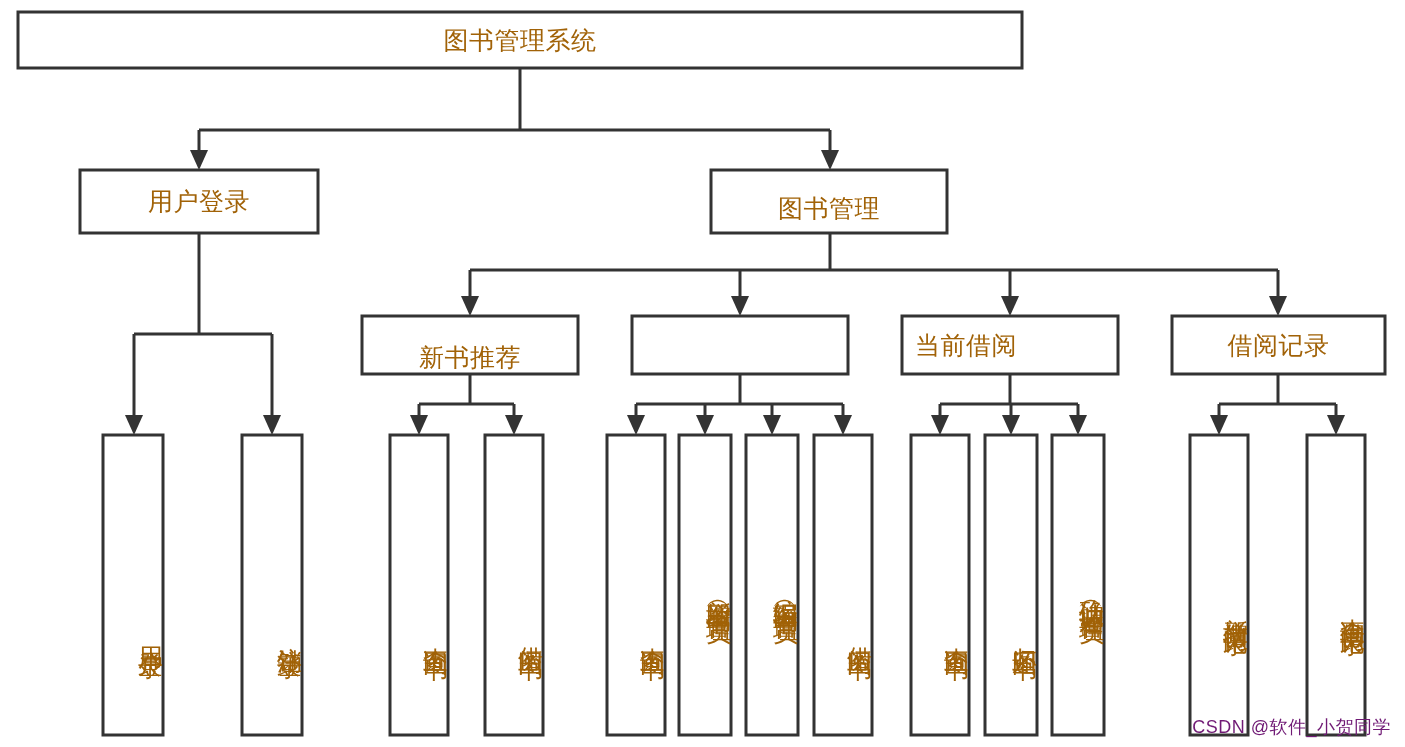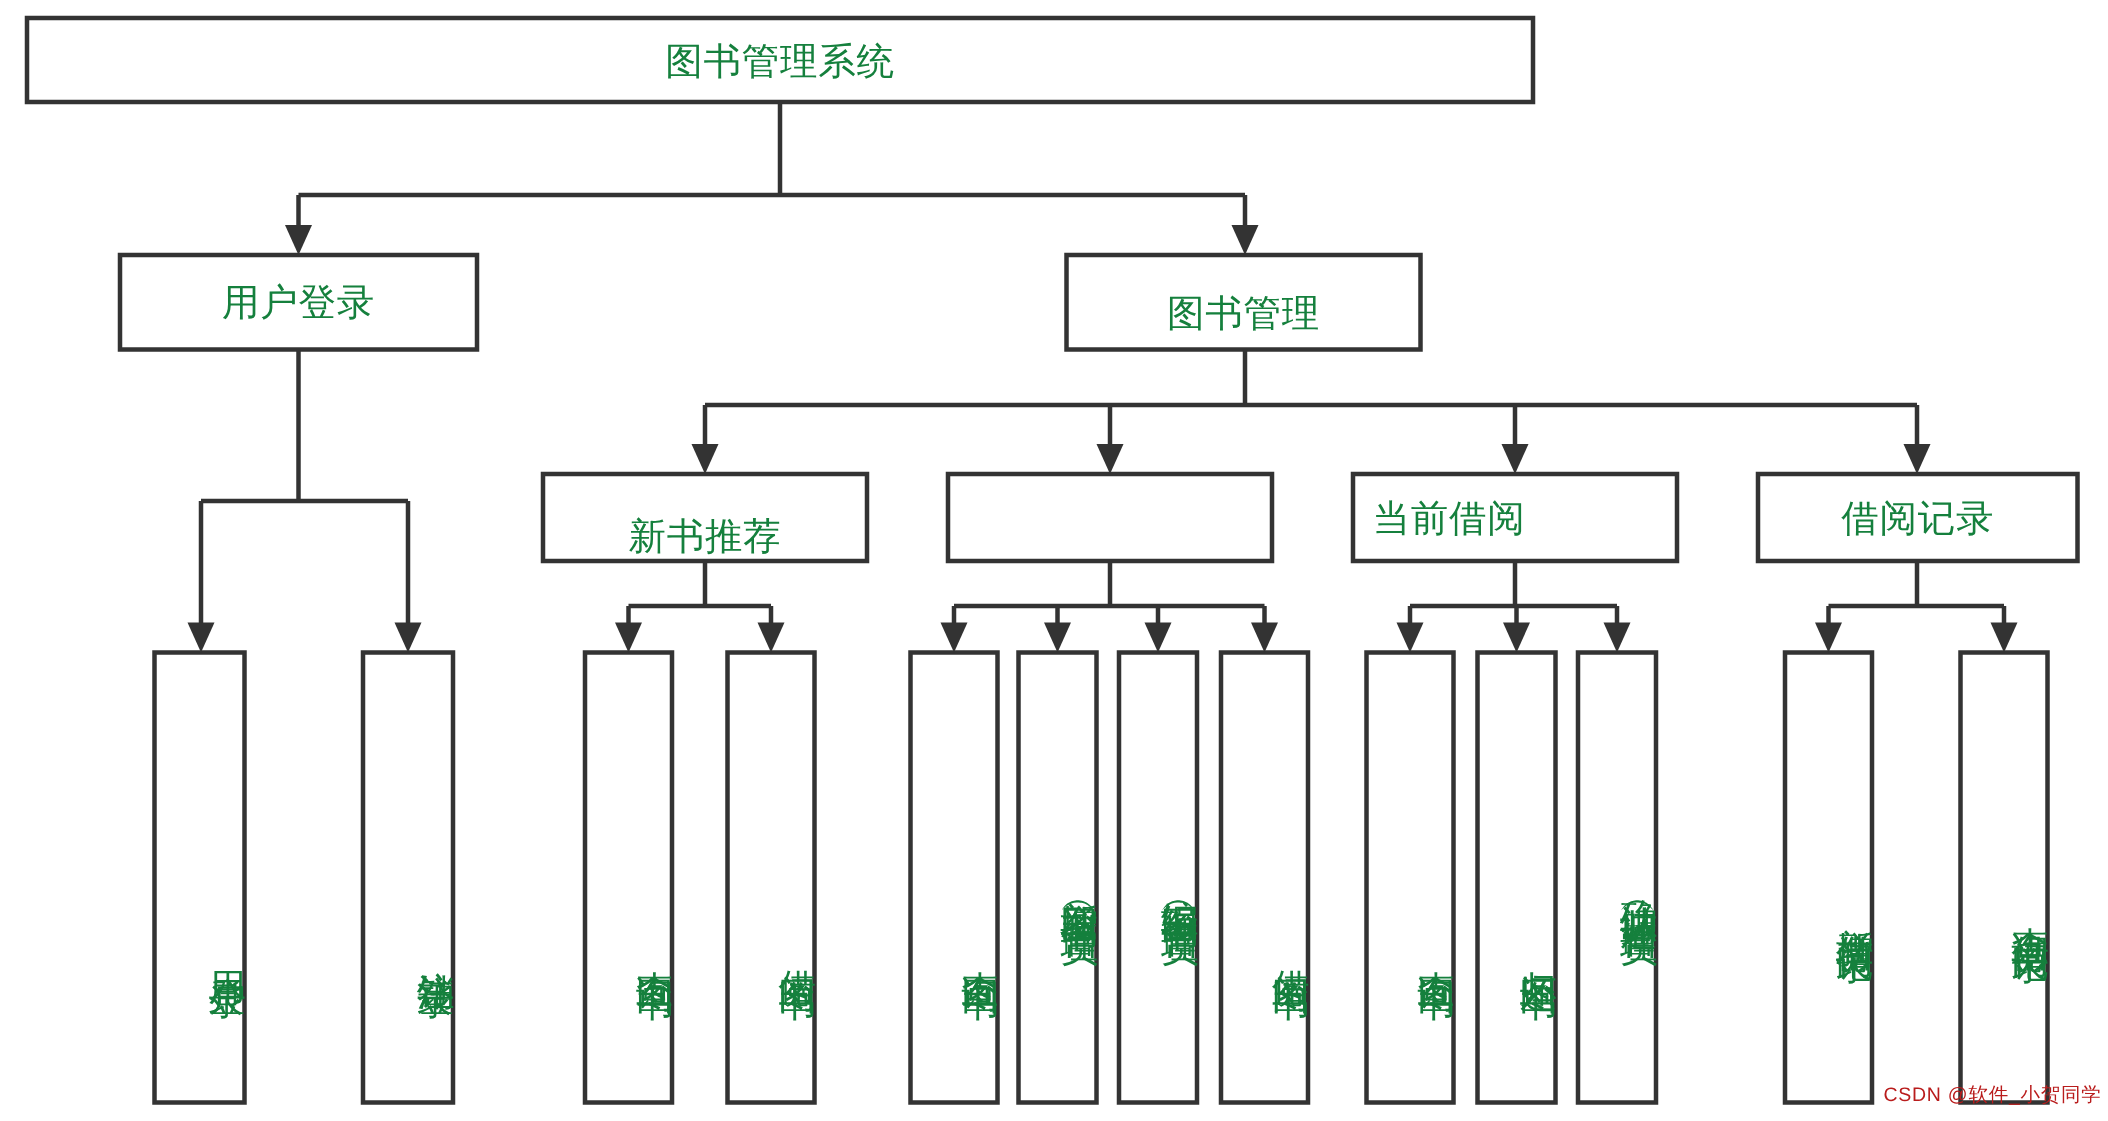--- a/index.html
+++ b/index.html
@@ -36,45 +36,45 @@
   }
   .arrow-head {
     fill: #333333;
     stroke: none;
   }
   .node-label {
     position: absolute;
     display: flex;
     align-items: center;
     justify-content: center;
-    color: #15803d;
+    color: #a16207;
     font-family: "Liberation Sans", "DejaVu Sans", sans-serif;
     pointer-events: none;
     box-sizing: border-box;
   }
   .node-label.horizontal {
     font-size: 25px;
     letter-spacing: 0.5px;
   }
   .node-label.vertical {
     writing-mode: vertical-rl;
     text-orientation: upright;
     font-size: 25px;
     letter-spacing: 3px;
     line-height: 1;
     align-items: flex-start;
     justify-content: center;
     padding-top: 8px;
   }
   .watermark {
     position: absolute;
-    right: 4px;
+    right: 14px;
     bottom: 8px;
-    font-size: 13px;
-    color: #b91c1c;
+    font-size: 18px;
+    color: #701a75;
     font-family: "Liberation Sans", "DejaVu Sans", sans-serif;
     white-space: nowrap;
     letter-spacing: 0.5px;
   }
 </style>
 </head>
 <body>
 
 <div id="diagram-root">
 

